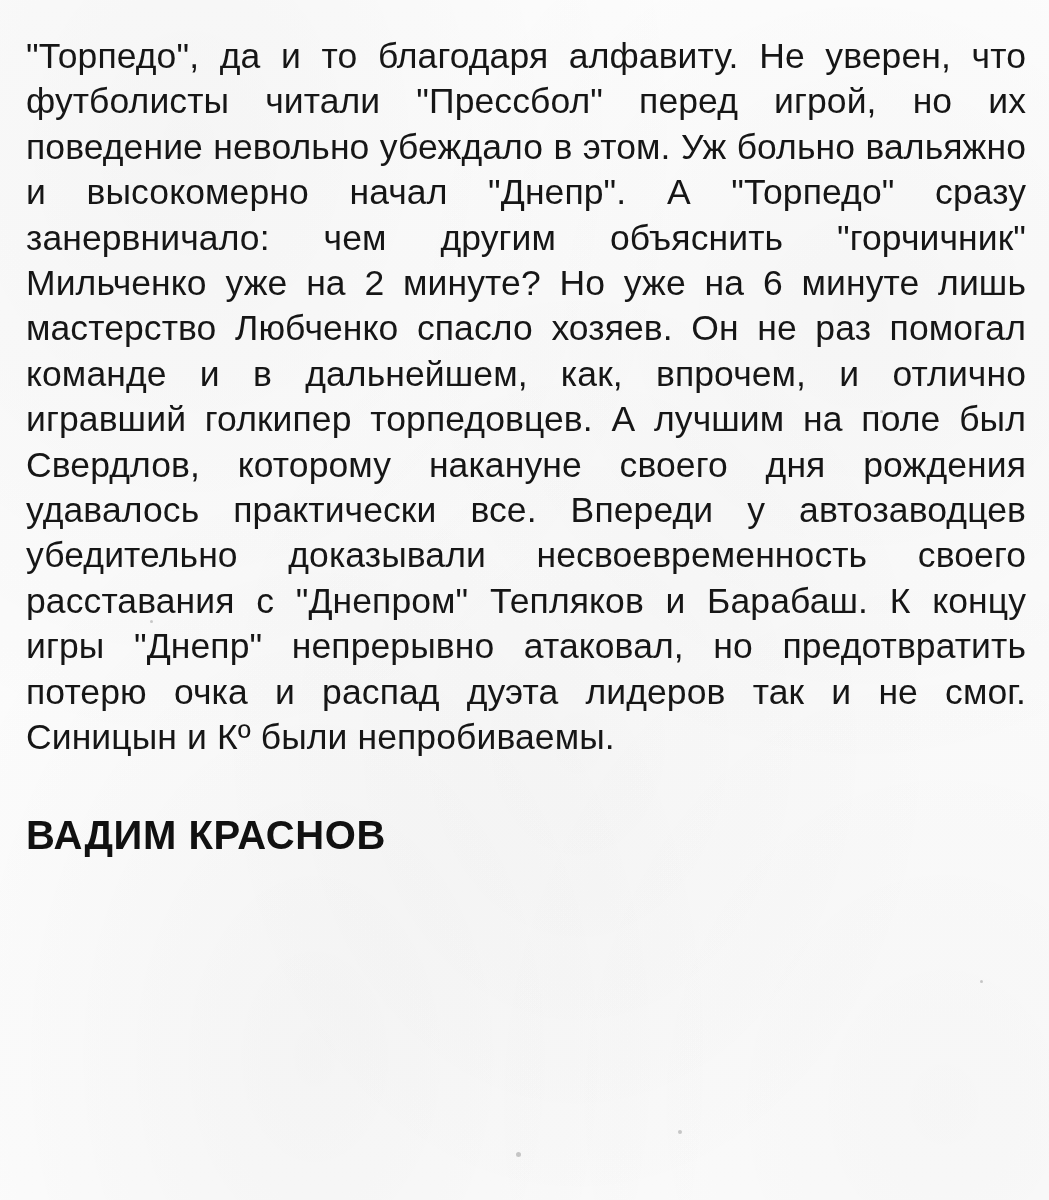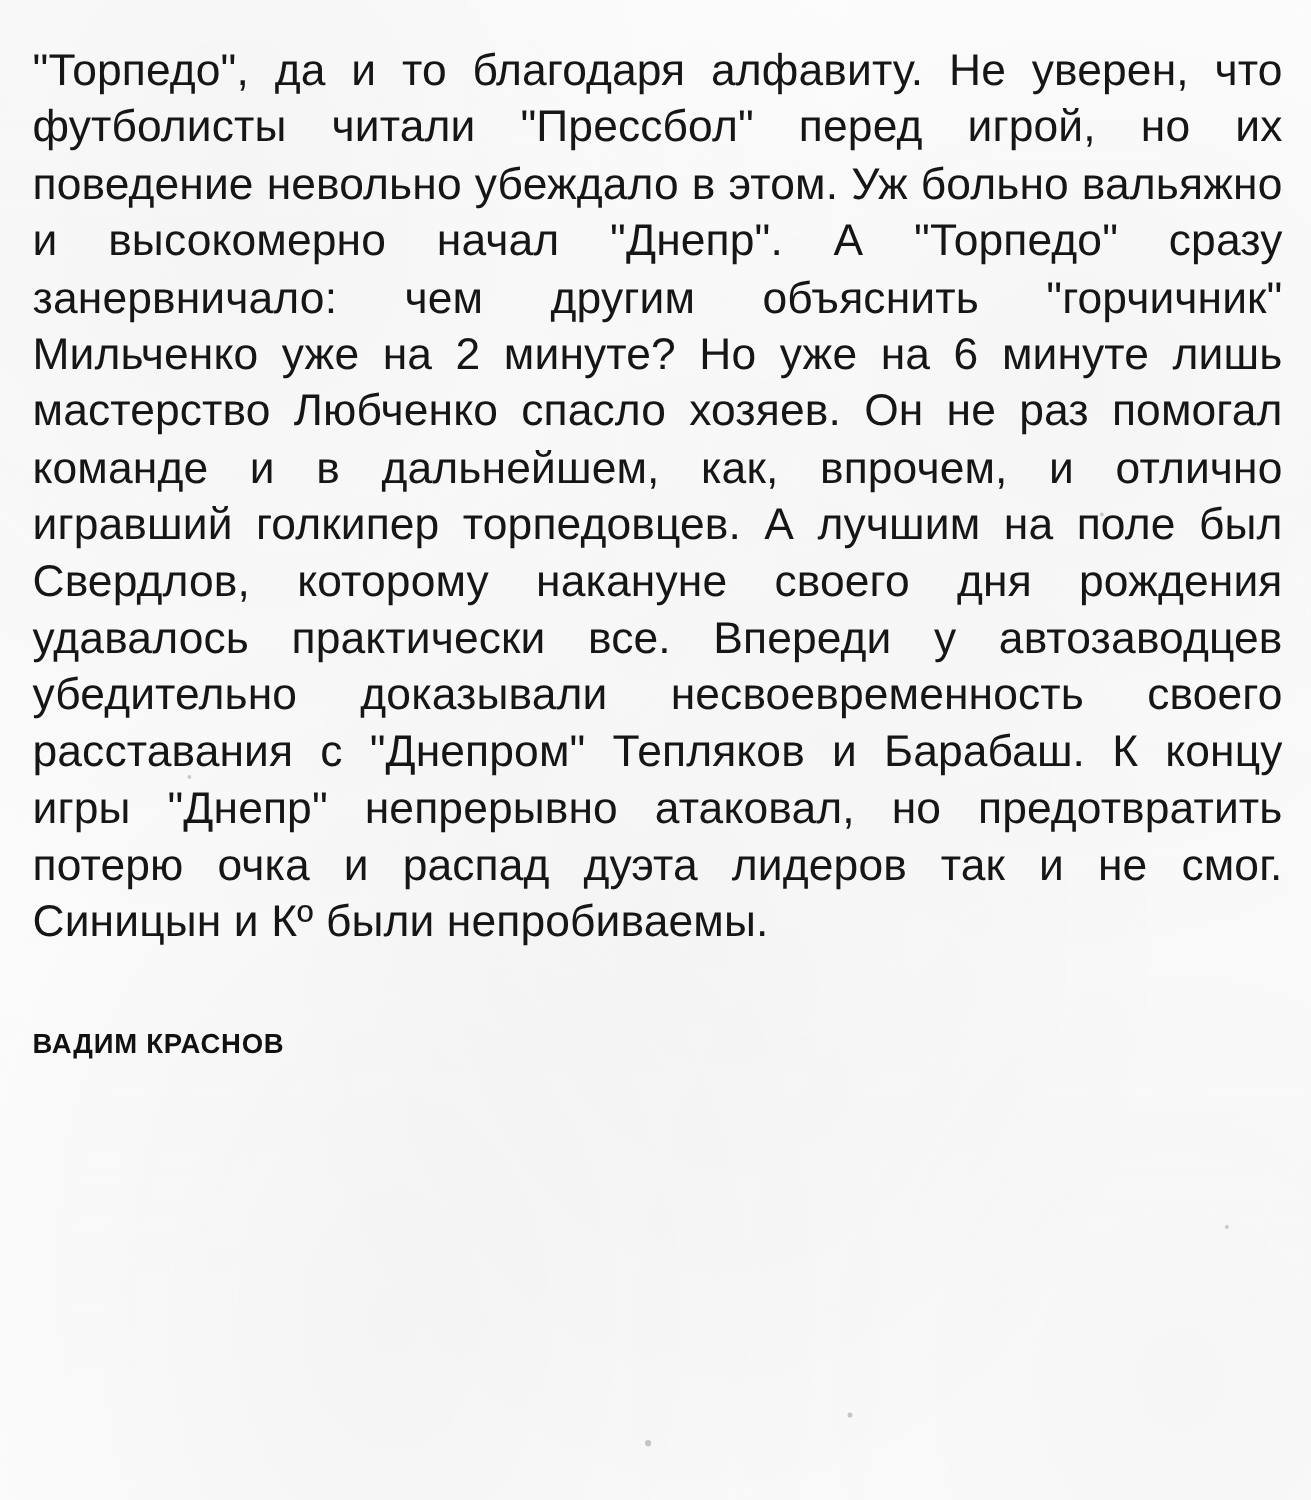--- a/index.html
+++ b/index.html
@@ -48,21 +48,21 @@
     color: #161616;
     -webkit-font-smoothing: none;
   }
 
   .body-text p {
     margin: 0;
   }
 
   .byline {
     margin-top: 56px;
-    font-size: 22px;
+    font-size: 40px;
     line-height: 36px;
     font-weight: 700;
     letter-spacing: 0.6px;
     color: #111111;
   }
 
   
   .speck {
     position: absolute;
     background: rgba(0,0,0,0.20);

